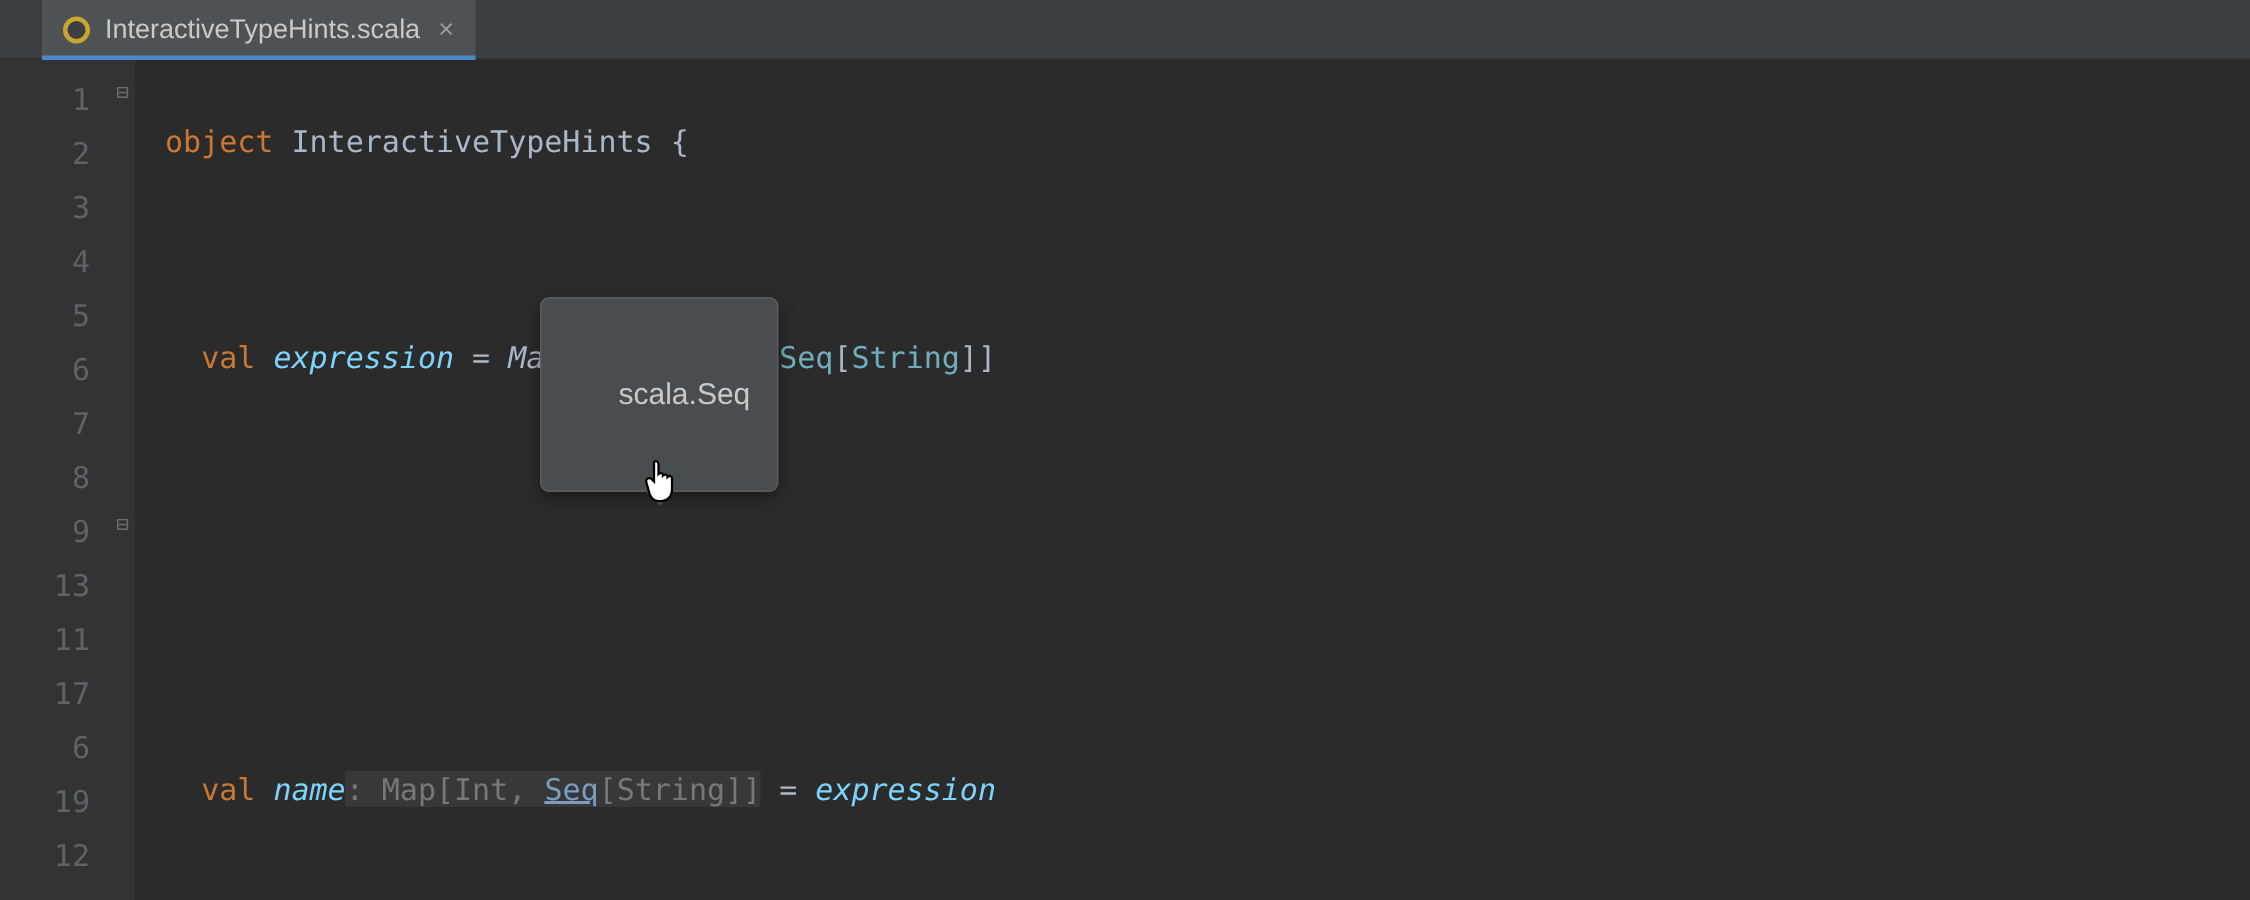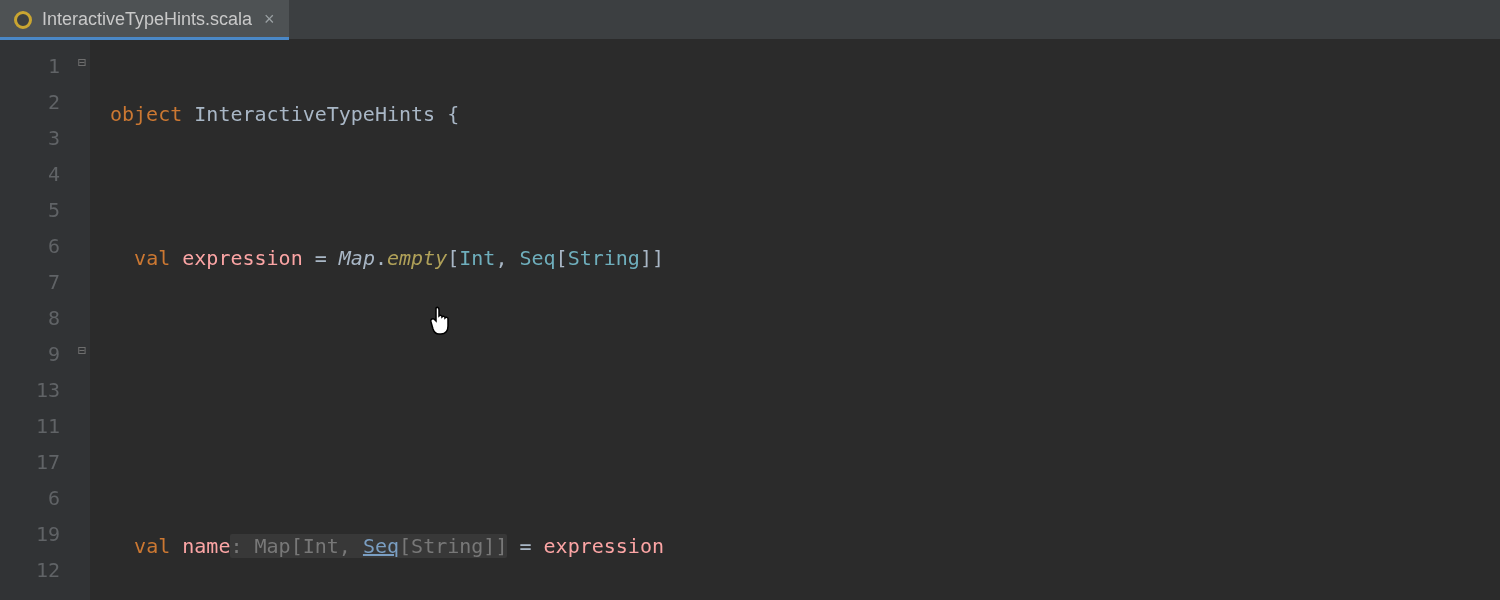--- a/index.html
+++ b/index.html
@@ -20,20 +20,21 @@
     border-bottom: 1px solid #2b2b2b;
   }
   .tab {
     display: flex;
     align-items: center;
     background: #4e5254;
     padding: 0 12px 0 14px;
     gap: 10px;
     position: relative;
     cursor: pointer;
+    margin-left: 28px;
   }
   .tab::after {
     content: "";
     position: absolute;
     left: 0; right: 0; bottom: -1px;
     height: 3px;
     background: #4a88c7;
   }
   .tab-label {
     color: #c9c9c9;
@@ -80,29 +81,29 @@
     position:absolute;
     left:2px;
     width:12px; height:12px;
     color:#6e6e6e;
     font-size:14px;
     line-height:12px;
   }
   .code {
     flex: 1;
     background: #2b2b2b;
-    padding-top: 20px;
+    padding-top: 0;
     padding-left: 20px;
     font-size: 20px;
     line-height: 36px;
     white-space: pre;
     position: relative;
   }
   .kw   { color: #cc7832; }
-  .ident-em { color: #fca5a5; }
+  .ident-em { color: #7dd3fc; font-style: italic; }
   .method-em { color: #b0a159; font-style: italic; }
   .typ  { color: #6fafbd; }
   .punc { color: #a9b7c6; }
   .hint-dim { color: #787878; }
   .hint-bg {
     background: #383838;
     border-radius: 2px;
   }
   .link {
     color: #7a9ec2;
@@ -178,18 +179,21 @@
 <div><span class="kw">object</span> <span>InteractiveTypeHints</span><span class="punc"> {</span></div>
 <div> </div>
 <div>  <span class="kw">val</span> <span class="ident-em">expression</span><span class="punc"> = </span><span class="em">Map</span><span class="punc">.</span><span class="method-em">empty</span><span class="punc">[</span><span class="typ">Int</span><span class="punc">, </span><span class="typ">Seq</span><span class="punc">[</span><span class="typ">String</span><span class="punc">]]</span></div>
 <div> </div>
 <div> </div>
 <div> </div>
 <div>  <span class="kw">val</span> <span class="ident-em">name</span><span class="hint-bg"><span class="hint-dim">: </span><span class="hint-dim">Map</span><span class="hint-dim">[</span><span class="hint-dim">Int</span><span class="hint-dim">, </span><span class="link">Seq</span><span class="hint-dim">[</span><span class="hint-dim">String</span><span class="hint-dim">]]</span></span><span class="punc"> = </span><span class="ident-em">expression</span></div>
 <div> </div>
 
 
+    <div class="tooltip" style="left:270px; top:158px;">
+      <span>scala.Seq</span>
+    </div>
 
     <svg class="cursor-hand" style="left:338px; top:266px;" width="26" height="30" viewBox="0 0 26 30">
       <path d="M8 2 C9 1 11 1 11 4 L11 10 C12 9 14 9 14 11 C15 10 17 10 17 12 C18 11 20 11 20 13 L20 20 C20 25 17 28 13 28 L11 28 C8 28 6 26 5 23 L3 16 C2 14 4 12 6 13 L8 15 L8 4 C8 2 8 2 8 2 Z" fill="white" stroke="black" stroke-width="1.5"></path>
     </svg>
   </div>
 </div>
 
 </body></html>

